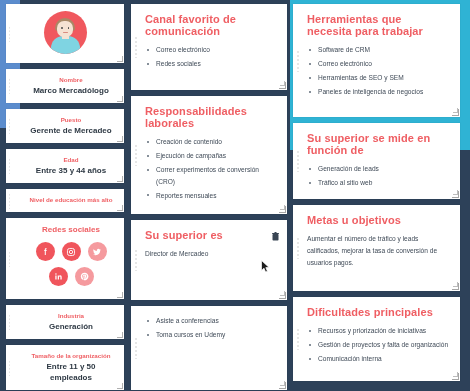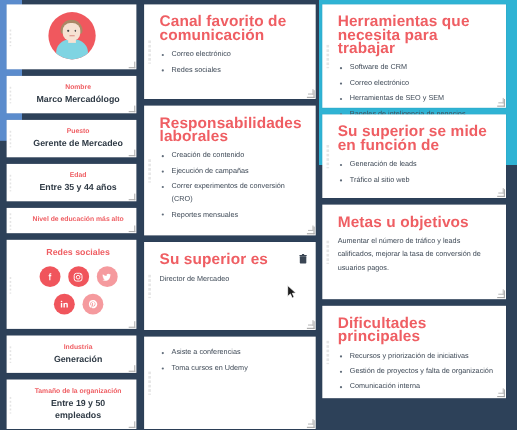--- a/index.html
+++ b/index.html
@@ -72,21 +72,21 @@
   }
   .card .trash-icon {
     position: absolute; right: 8px; top: 7px;
     width: 7px; height: 9px;
     cursor: pointer;
   }
 
   .card-title {
     color: #ef5e63;
     font-weight: bold;
-    font-size: 14px;
+    font-size: 11px;
     line-height: 12px;
     margin-bottom: 7px;
     letter-spacing: .1px;
   }
   ul.bullets { list-style: none; }
   ul.bullets li {
     position: relative;
     color: #3f4a57;
     font-size: 6.6px;
     line-height: 11.5px;
@@ -292,21 +292,21 @@
     <div class="pcard">
       <span class="drag-handle"></span>
       <div class="field-label">Industria</div>
       <div class="field-value">Generación</div>
       <span class="resize-grip"></span>
     </div>
 
     <div class="pcard">
       <span class="drag-handle"></span>
       <div class="field-label">Tamaño de la organización</div>
-      <div class="field-value">Entre 19 y 50 empleados</div>
+      <div class="field-value">Entre 11 y 50 empleados</div>
       <span class="resize-grip"></span>
     </div>
   </div>
 
   <div class="column" id="col-mid">
 
     <div class="card" style="height:86px">
       <span class="drag-handle"></span>
       <div class="card-title">Canal favorito de comunicación</div>
       <ul class="bullets">
@@ -347,21 +347,21 @@
       <ul class="bullets">
         <li>Asiste a conferencias</li>
         <li>Toma cursos en Udemy</li>
       </ul>
       <span class="resize-grip"></span>
     </div>
   </div>
 
   <div class="column" id="col-right">
 
-    <div class="card" style="height:94px">
+    <div class="card" style="height:113px">
       <span class="drag-handle"></span>
       <div class="card-title">Herramientas que necesita para trabajar</div>
       <ul class="bullets">
         <li>Software de CRM</li>
         <li>Correo electrónico</li>
         <li>Herramientas de SEO y SEM</li>
         <li>Paneles de inteligencia de negocios</li>
       </ul>
       <span class="resize-grip"></span>
     </div>

